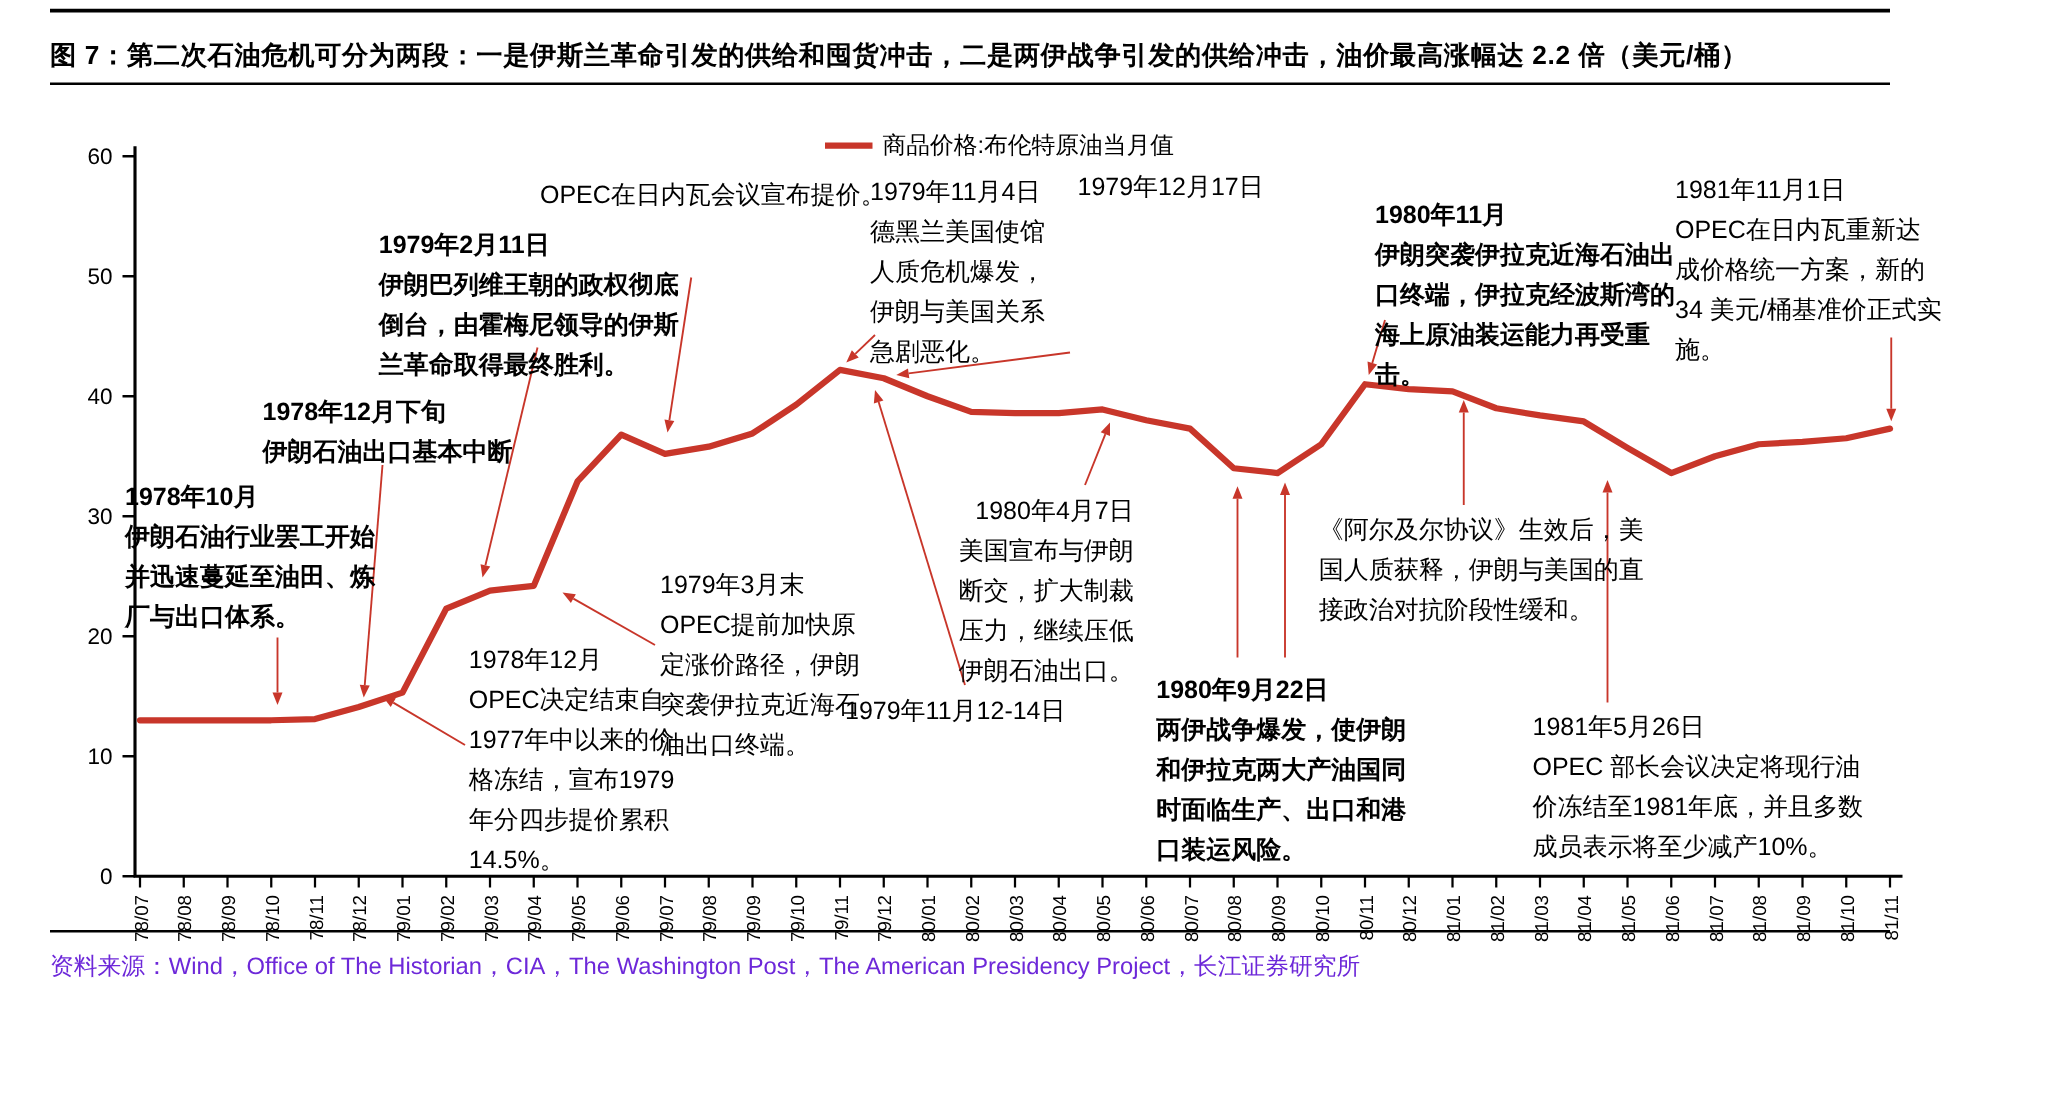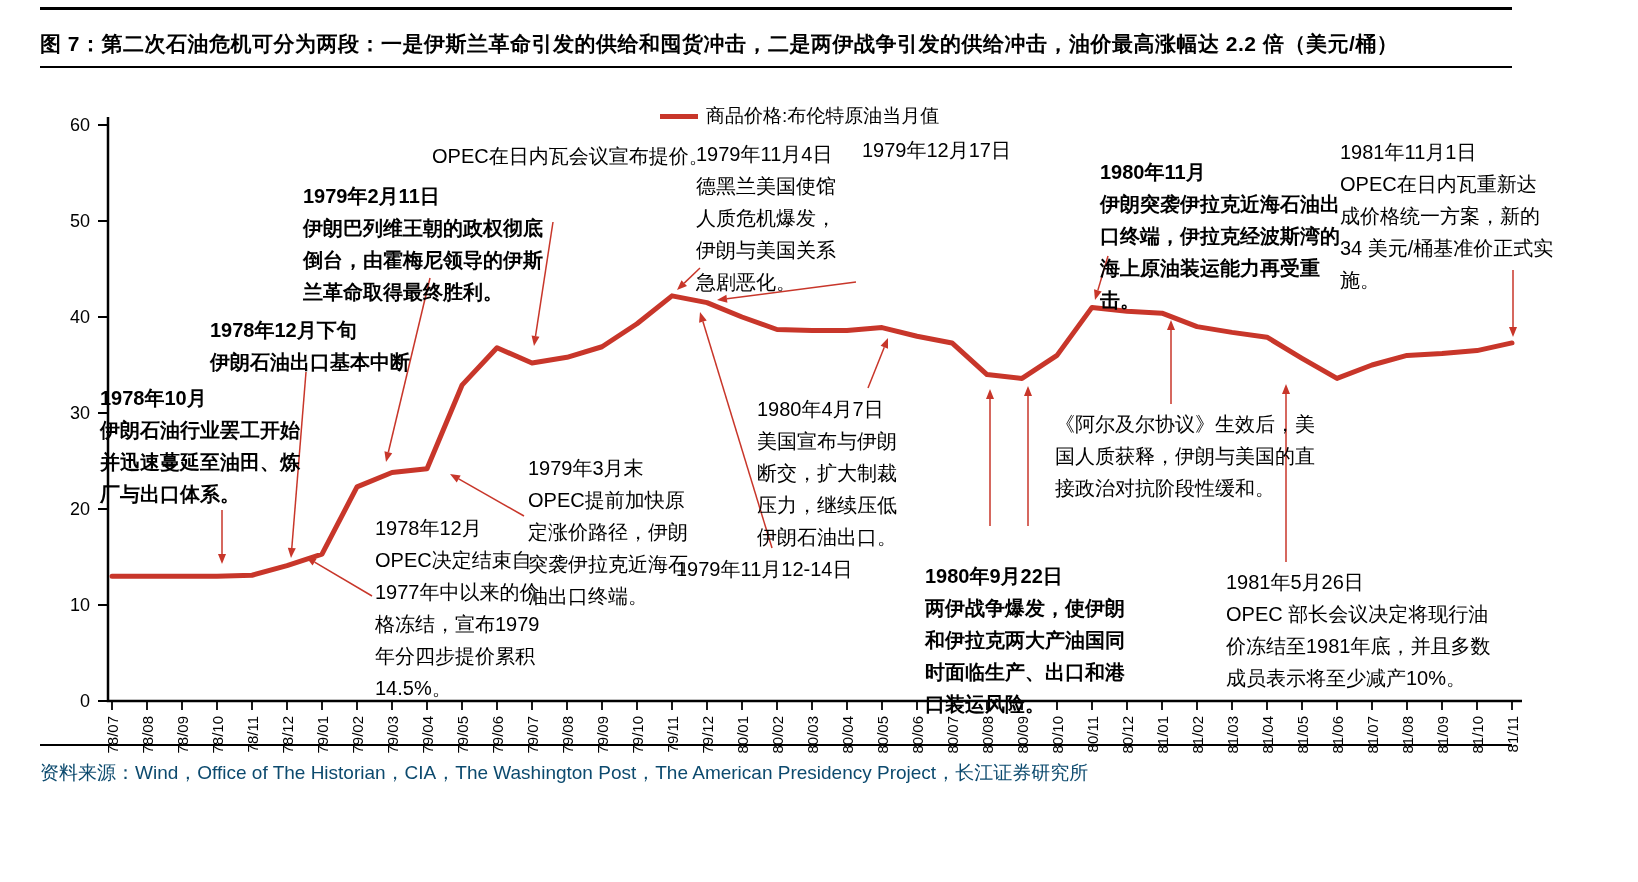--- a/index.html
+++ b/index.html
@@ -7,21 +7,21 @@
         font-family:"Liberation Sans","DejaVu Sans",sans-serif;color:#111;}
   .rule{position:absolute;background:#000;}
   #title{position:absolute;left:40px;top:30px;width:1480px;font-size:21px;font-weight:600;
          letter-spacing:.5px;color:#000;}
   #legend{position:absolute;left:660px;top:103px;display:flex;align-items:center;gap:8px;}
   #legend .swatch{width:38px;height:5px;}
   #legend .lab{font-size:19px;color:#000;}
   #chart-svg{position:absolute;left:0;top:0;}
   .ann{position:absolute;font-size:20px;line-height:32px;color:#000;}
   .ann.bold{font-weight:700;}
-  #source{position:absolute;left:40px;top:760px;font-size:19px;color:#0c4a6e;}
+  #source{position:absolute;left:40px;top:760px;font-size:19px;color:#6d28d9;}
 </style>
 </head>
 <body>
 
 <div id="page">
   <div class="rule" style="left:40px;top:7px;width:1472px;height:3px;"></div>
   <div id="title">图 7：第二次石油危机可分为两段：一是伊斯兰革命引发的供给和囤货冲击，二是两伊战争引发的供给冲击，油价最高涨幅达 2.2 倍（美元/桶）</div>
   <div class="rule" style="left:40px;top:66px;width:1472px;height:2px;"></div>
 
   <div id="legend">
@@ -197,25 +197,25 @@
         <div>1978年12月</div>
         <div>OPEC决定结束自1977年中以来的价格冻结，宣布1979年分四步提价累积14.5%。</div>
       </div>
       <div class="ann" style="left: 528px; top: 452px; width: 162px;">
         <div>1979年3月末</div>
         <div>OPEC提前加快原定涨价路径，伊朗突袭伊拉克近海石油出口终端。</div>
       </div>
       <div class="ann" style="left: 676px; top: 553px; width: 248px;">
         <div>1979年11月12-14日</div>
       </div>
-      <div class="ann" style="left: 757px; top: 393px; width: 150px;">
+      <div class="ann" style="left: 757px; top: 393px; width: 150px; text-align: right;">
         <div>1980年4月7日</div>
         <div>美国宣布与伊朗断交，扩大制裁压力，继续压低伊朗石油出口。</div>
       </div>
-      <div class="ann bold" style="left: 925px; top: 560px; width: 210px;">
+      <div class="ann bold" style="left: 925px; top: 536px; width: 210px;">
         <div>1980年9月22日</div>
         <div>两伊战争爆发，使伊朗和伊拉克两大产油国同时面临生产、出口和港口装运风险。</div>
       </div>
       <div class="ann" style="left: 1055px; top: 408px; width: 268px;">
         <div>《阿尔及尔协议》生效后，美国人质获释，伊朗与美国的直接政治对抗阶段性缓和。</div>
       </div>
       <div class="ann" style="left: 1226px; top: 566px; width: 268px;">
         <div>1981年5月26日</div>
         <div>OPEC 部长会议决定将现行油价冻结至1981年底，并且多数成员表示将至少减产10%。</div>
       </div>

